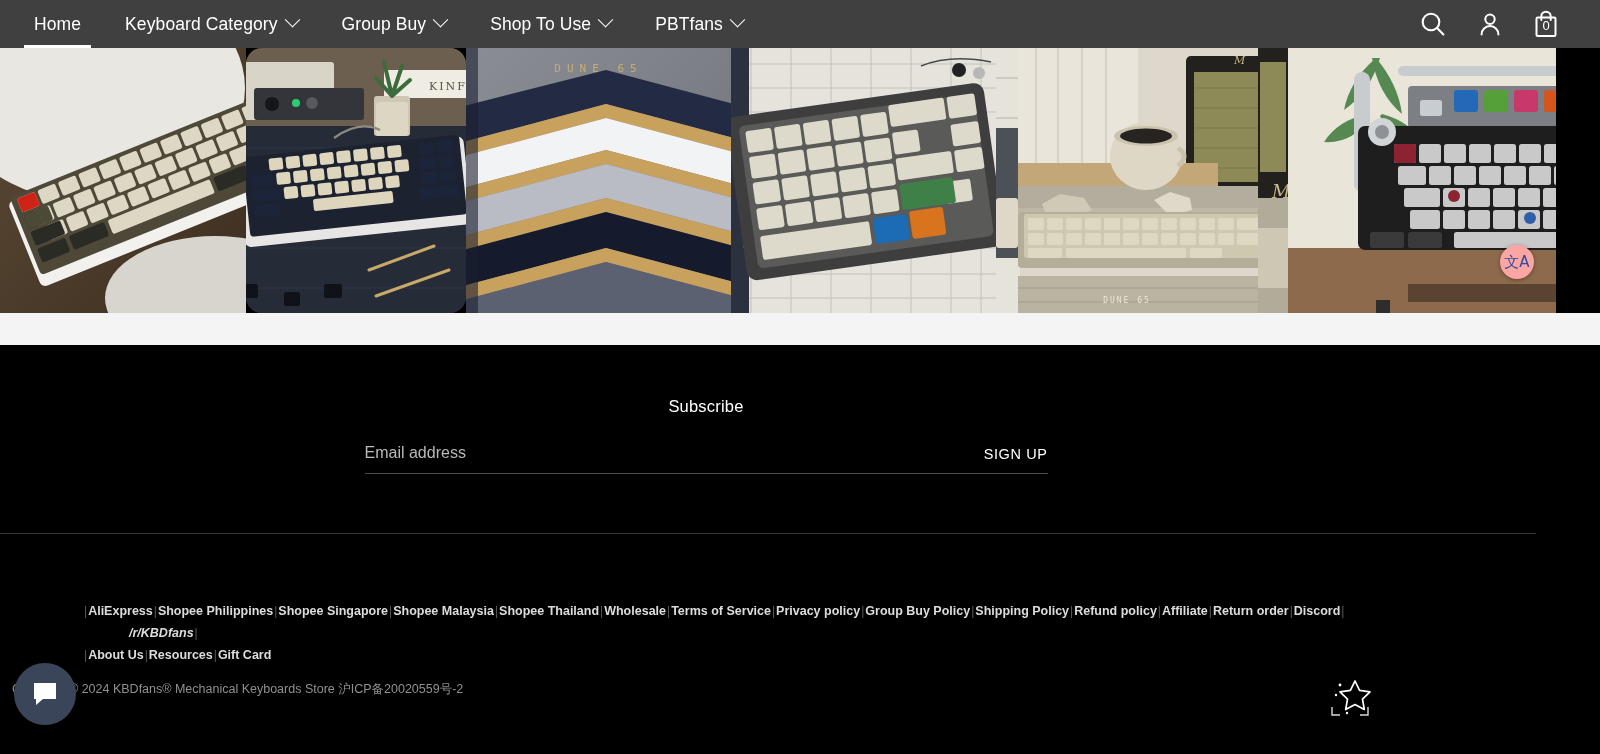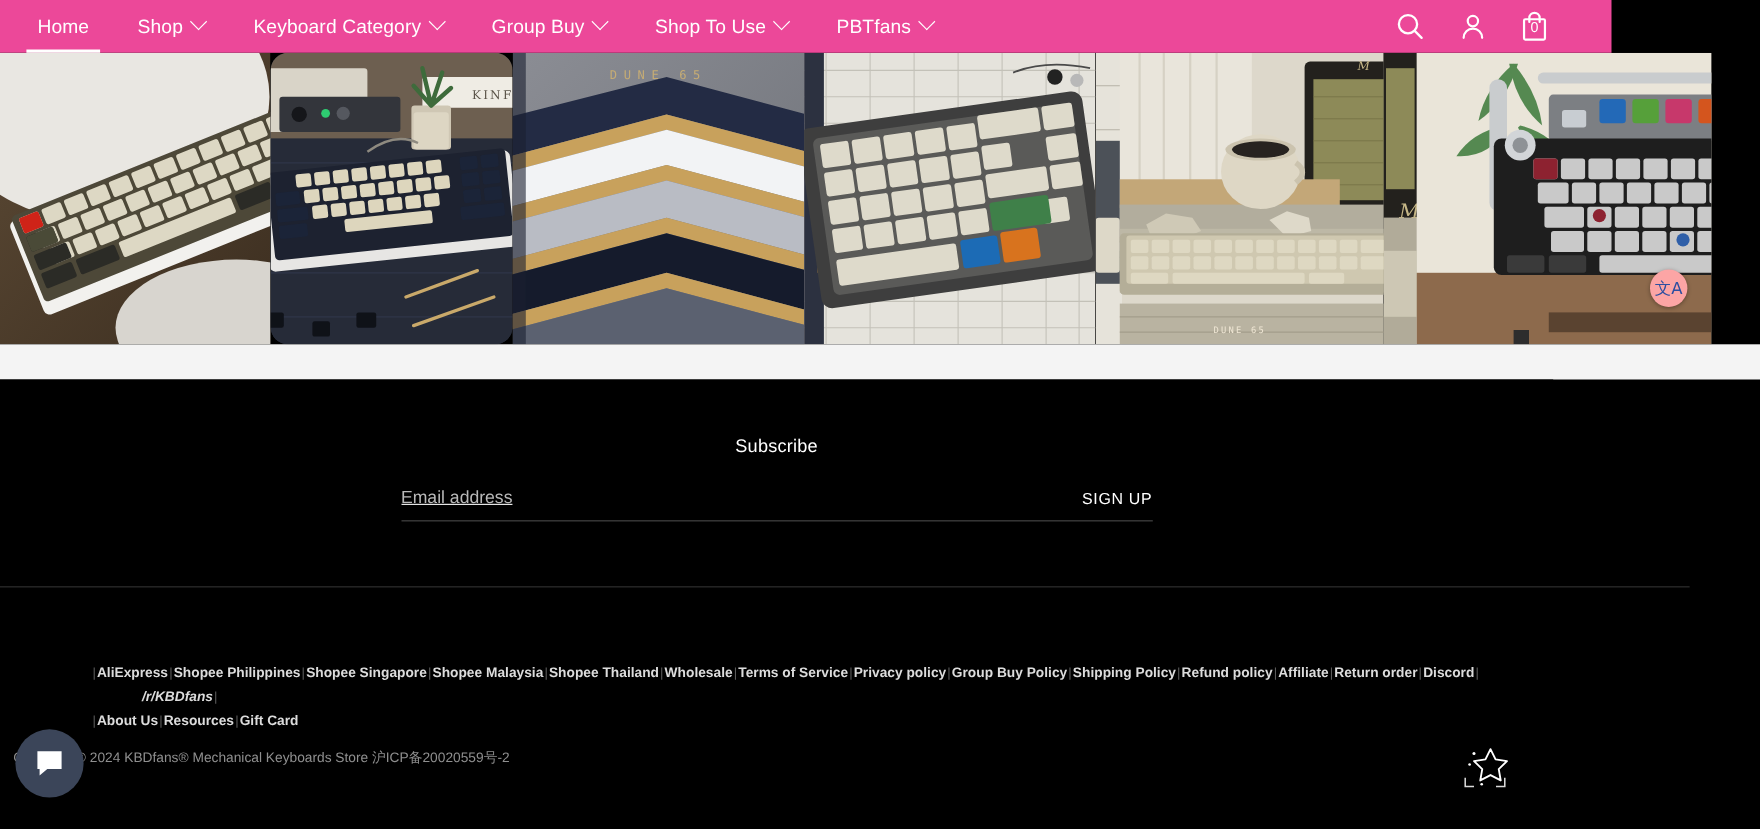--- a/index.html
+++ b/index.html
@@ -8,25 +8,25 @@
     background:#000;
     font-family:"Liberation Sans", sans-serif;
     color:#fff;
     -webkit-font-smoothing:antialiased;
   }
 
   
   .nav {
     position:relative;
     height:48px;
-    background:#ec4899;
+    background:#404040;
     display:flex;
     align-items:center;
-    padding:0 16px 0 0;
-    width:1465px;
+    padding:0 0 0 0;
+    width:1600px;
   }
   .nav-left { display:flex; align-items:stretch; height:48px; padding-left:12px; }
   .nav-item {
     display:flex; align-items:center; gap:9px;
     padding:0 22px;
     height:48px;
     font-size:17.5px;
     color:#fff;
     letter-spacing:.1px;
     cursor:pointer;
@@ -142,21 +142,20 @@
   }
   .email-input {
     background:transparent;
     border:none;
     outline:none;
     color:#fff;
     font-size:16px;
     font-family:"Liberation Sans", sans-serif;
     flex:1;
     padding:0;
-    text-decoration:underline;
   }
   .email-input::placeholder { color:#b9b9b9; }
   .signup-btn {
     background:transparent;
     border:none;
     color:#fff;
     font-size:14.5px;
     letter-spacing:.6px;
     cursor:pointer;
     font-family:"Liberation Sans", sans-serif;
@@ -226,24 +225,20 @@
 </head>
 <body>
 
 <div class="nav">
   <div class="nav-left">
 
     <div class="nav-item active">
       <span>Home</span>
     </div>
 
-    <div class="nav-item">
-      <span>Shop</span>
-      <span class="chev"></span>
-    </div>
 
     <div class="nav-item">
       <span>Keyboard Category</span>
       <span class="chev"></span>
     </div>
 
     <div class="nav-item">
       <span>Group Buy</span>
       <span class="chev"></span>
     </div>

